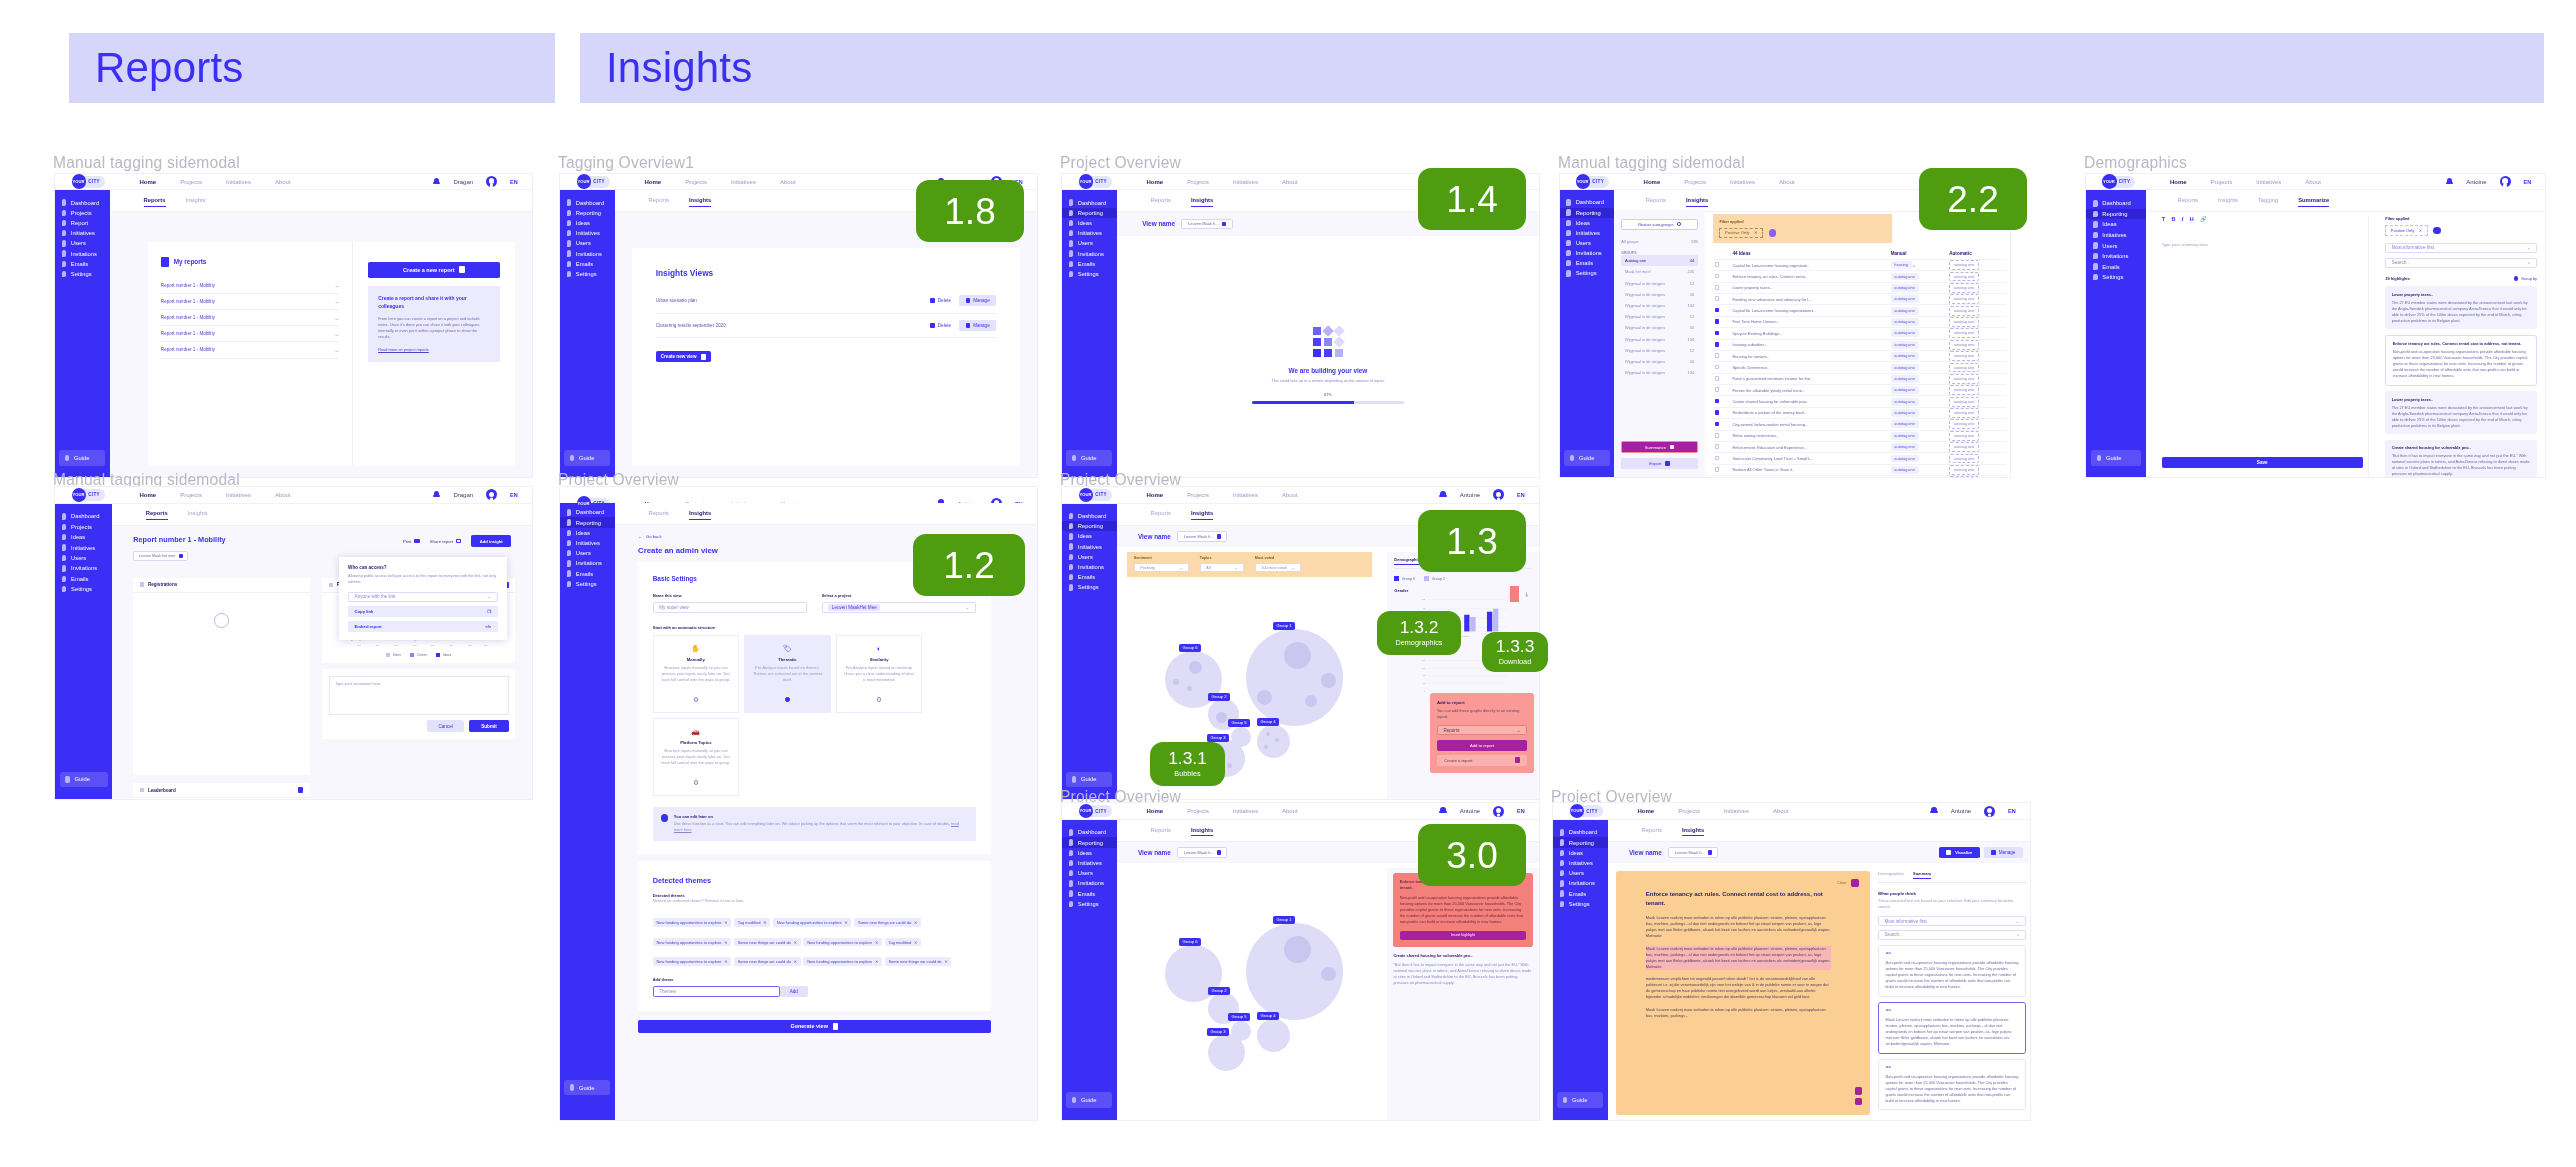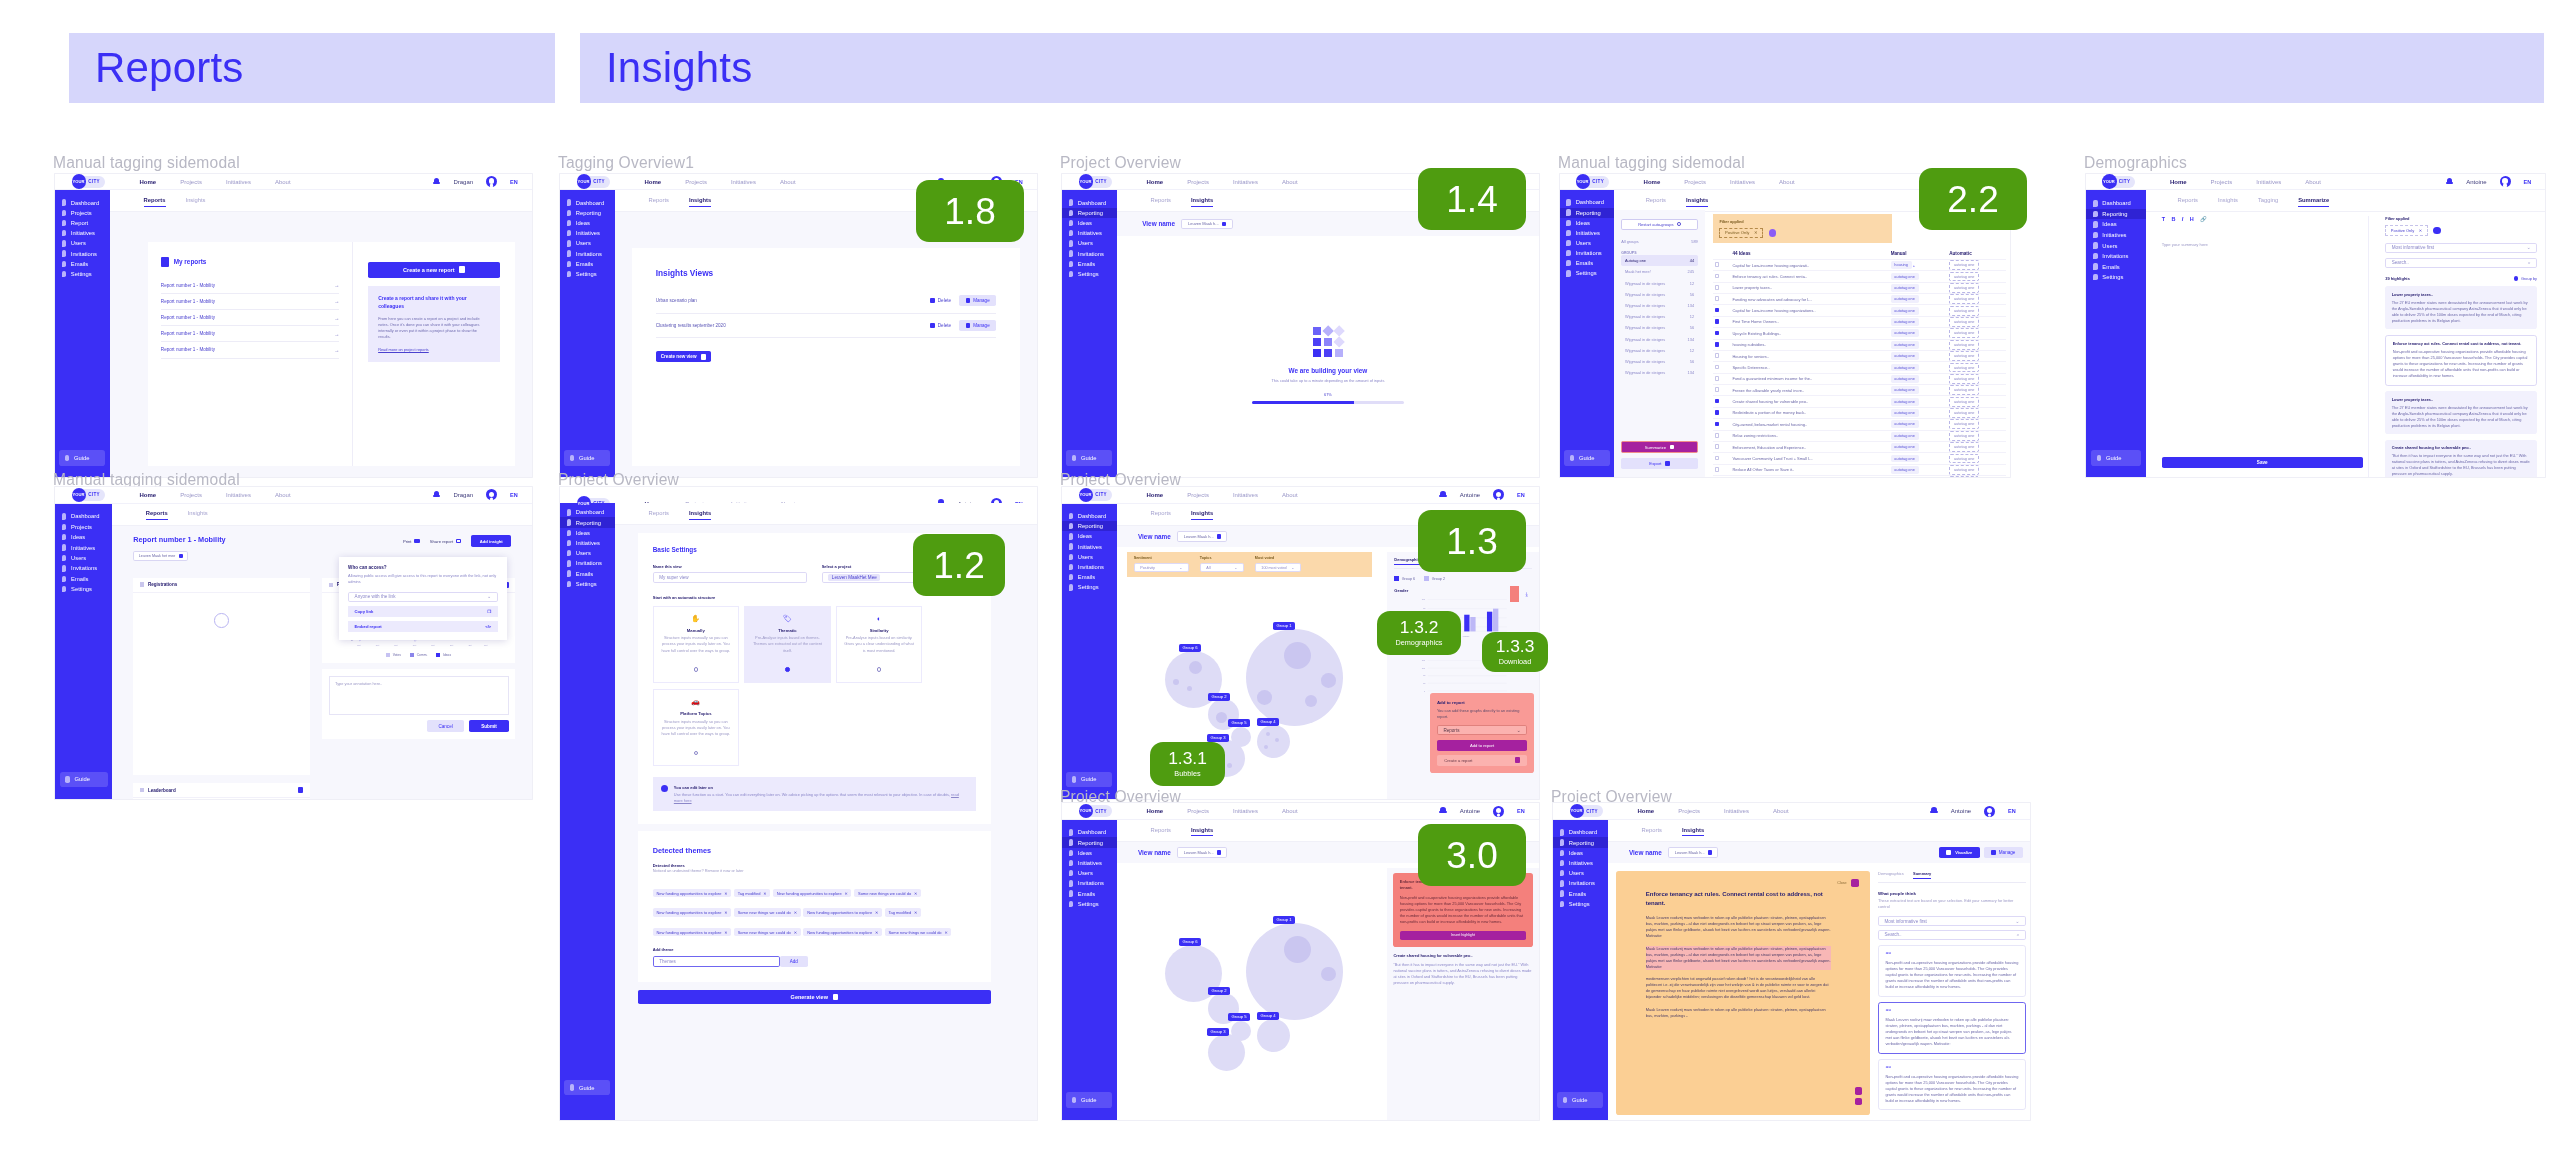--- a/index.html
+++ b/index.html
@@ -1118,20 +1118,27 @@
       <div class="guide">
           <span class="ic"></span>
           <span>Guide</span>
         </div>
     </div>
     <div class="content" style="left:11.5%;top:2.6%;background:#f7f7fd;">
       <div class="subtabs">
         <a>Reports</a>
         <a class="active">Insights</a>
       </div>
+      <div style="padding:8.3px 0 0 5.5%;">
+        <div style="font-size:4.2px;color:#4a41cf;display:flex;gap:3.7px;align-items:center;">
+          <span>←</span>
+            <span>Go back</span>
+        </div>
+        <div class="h-blue" style="font-size:7.8px;margin-top:7.3px;">Create an admin view</div>
+      </div>
 
       <div style="margin:7.3px 11% 0 5.5%;background:#fff;padding:13px 14.7px;">
         <div class="h-blue" style="font-size:6.4px;">Basic Settings</div>
         <div style="display:flex;gap:14.7px;margin-top:11px;">
           <div style="flex:1;">
             <div style="font-size:4px;color:#2a2172;font-weight:700;">Name this view</div>
             <div class="inputbox" style="height:11px;margin-top:3.7px;">
                 <span>My super view</span>
               </div>
           </div>
@@ -1229,21 +1236,21 @@
               <i style="font-style:normal;">Add</i>
             </div>
         </div>
       </div>
       <div class="btn-primary" style="margin:8.3px 11% 9.2px 5.5%;height:13.8px;">
         <span>Generate view</span>
         <span style="width:5.5px;height:6.4px;background:#fff;border-radius:0.9px;"></span>
       </div>
     </div>
   </div>
-  <div class="badge" style="left:913px;top:534px;width:92px;height:62px;">
+  <div class="badge" style="left:913px;top:534px;width:112px;height:62px;">
     <span class="n">1.2</span>
   </div>
 
   <div class="frame-label" style="left:1060px;top:471px;">Project Overview</div>
   <div class="screen" style="left:1062px;top:487px;width:477px;height:312px;">
     <div class="topbar">
       <div class="logo">
         <div class="dot">
             <i>YOUR</i>
           </div>

